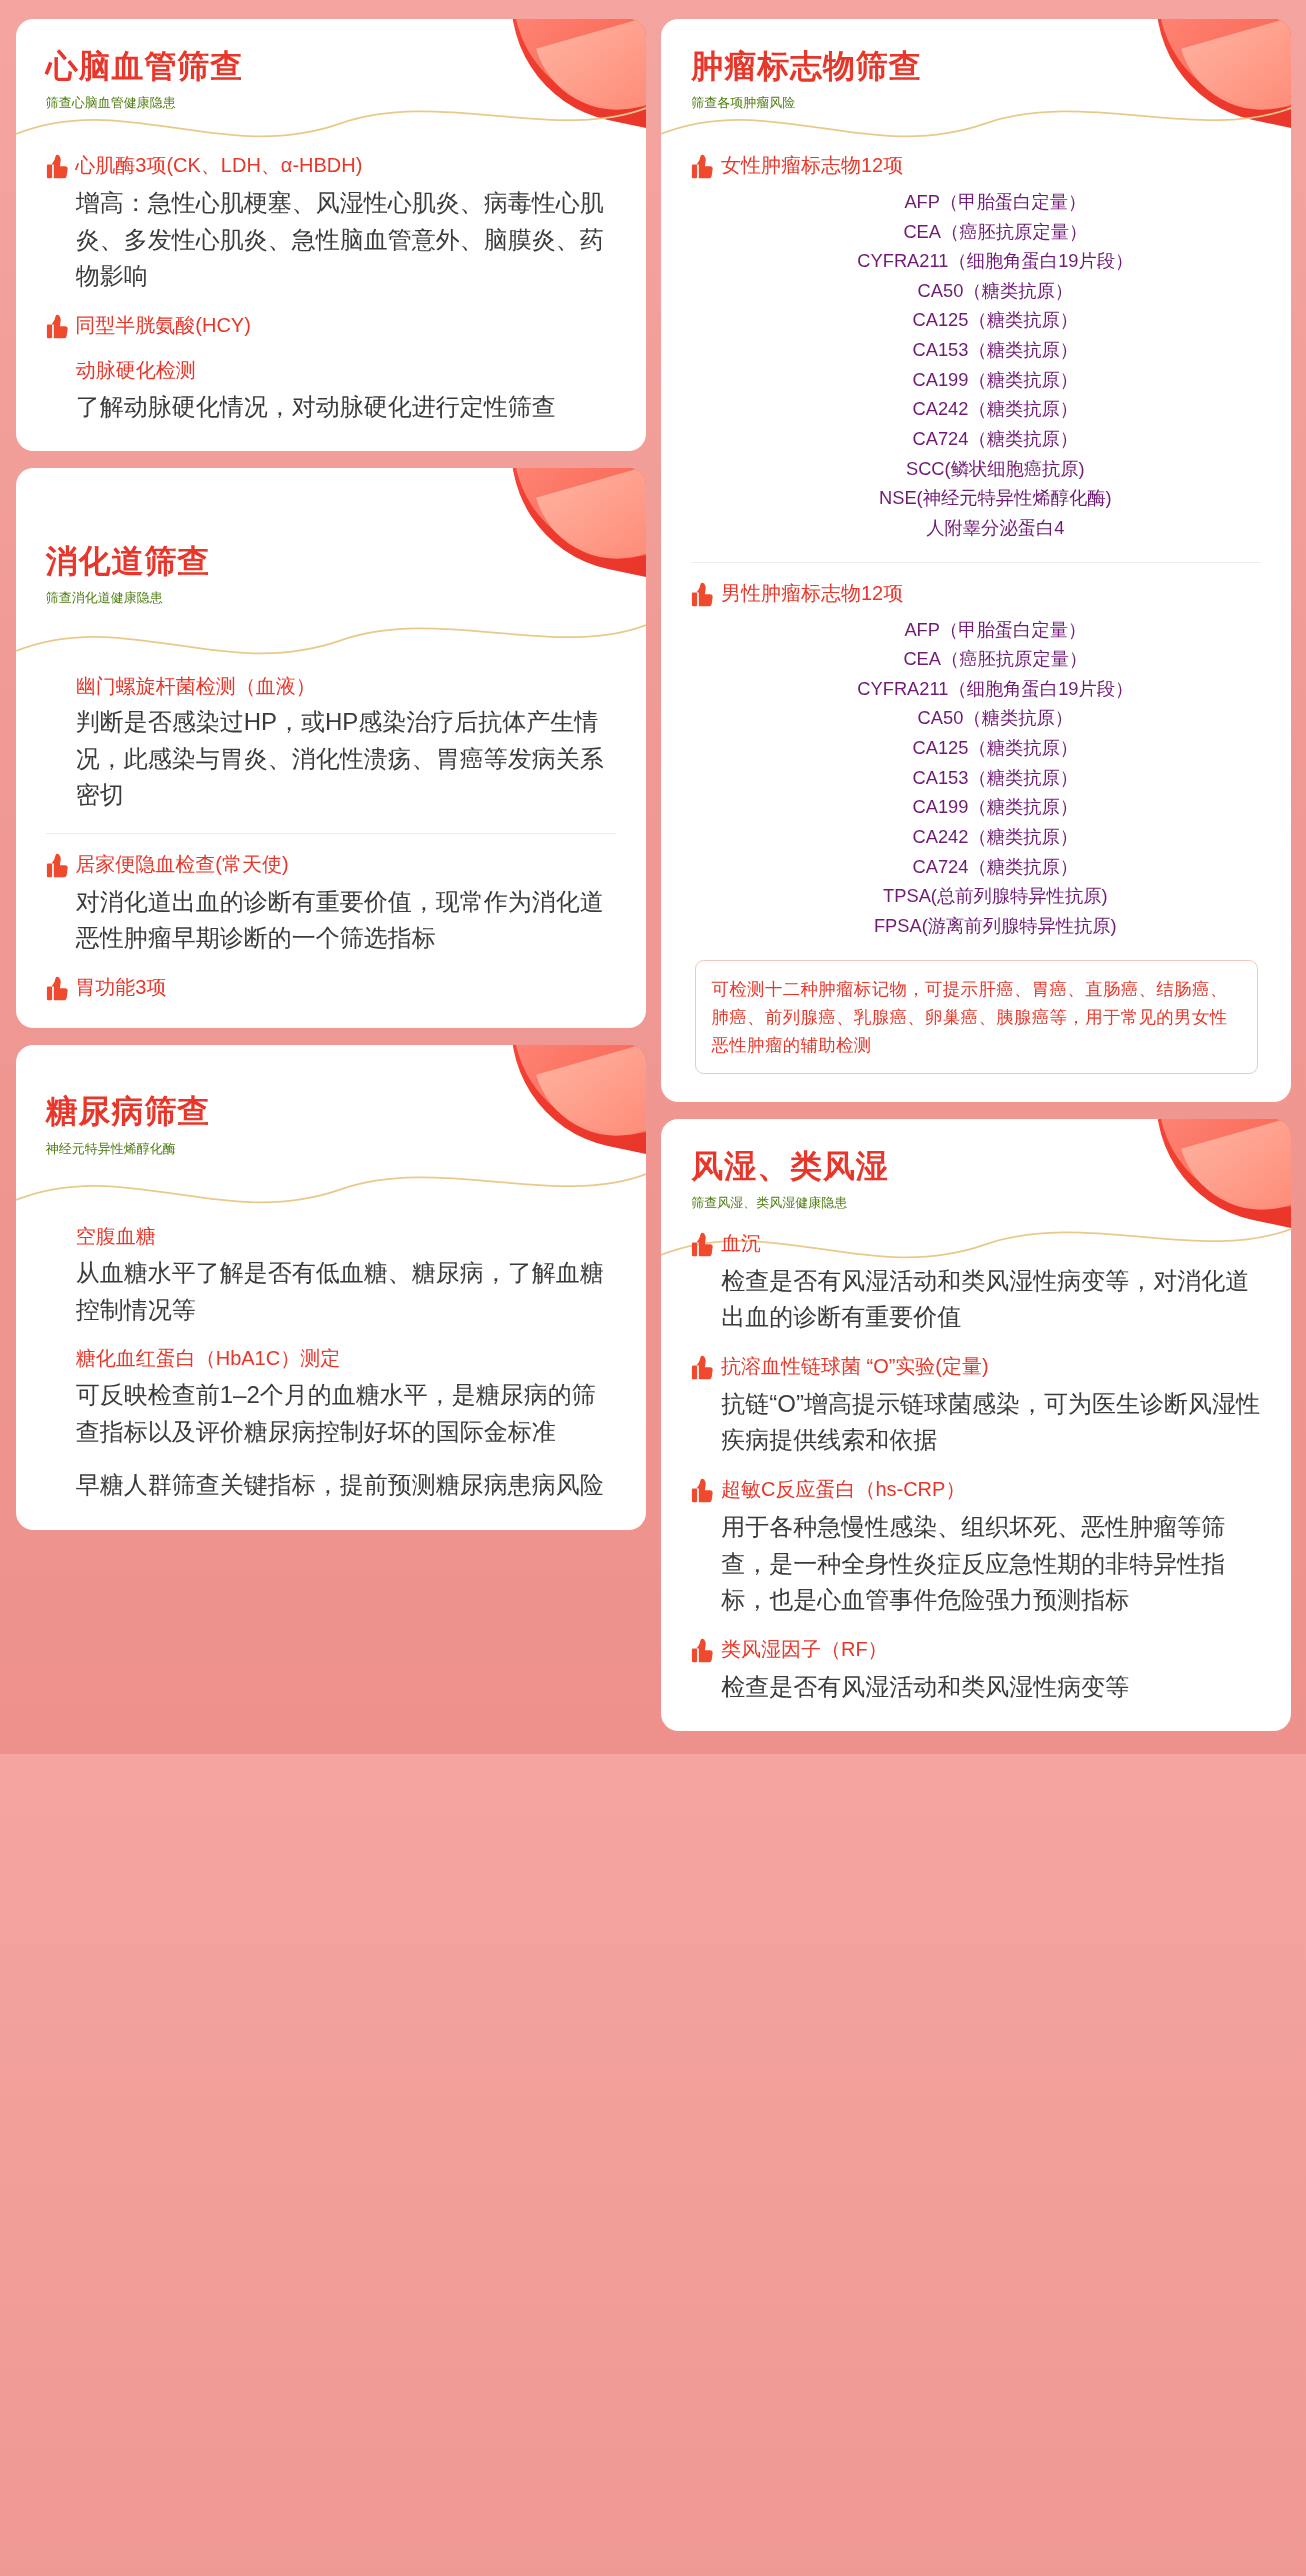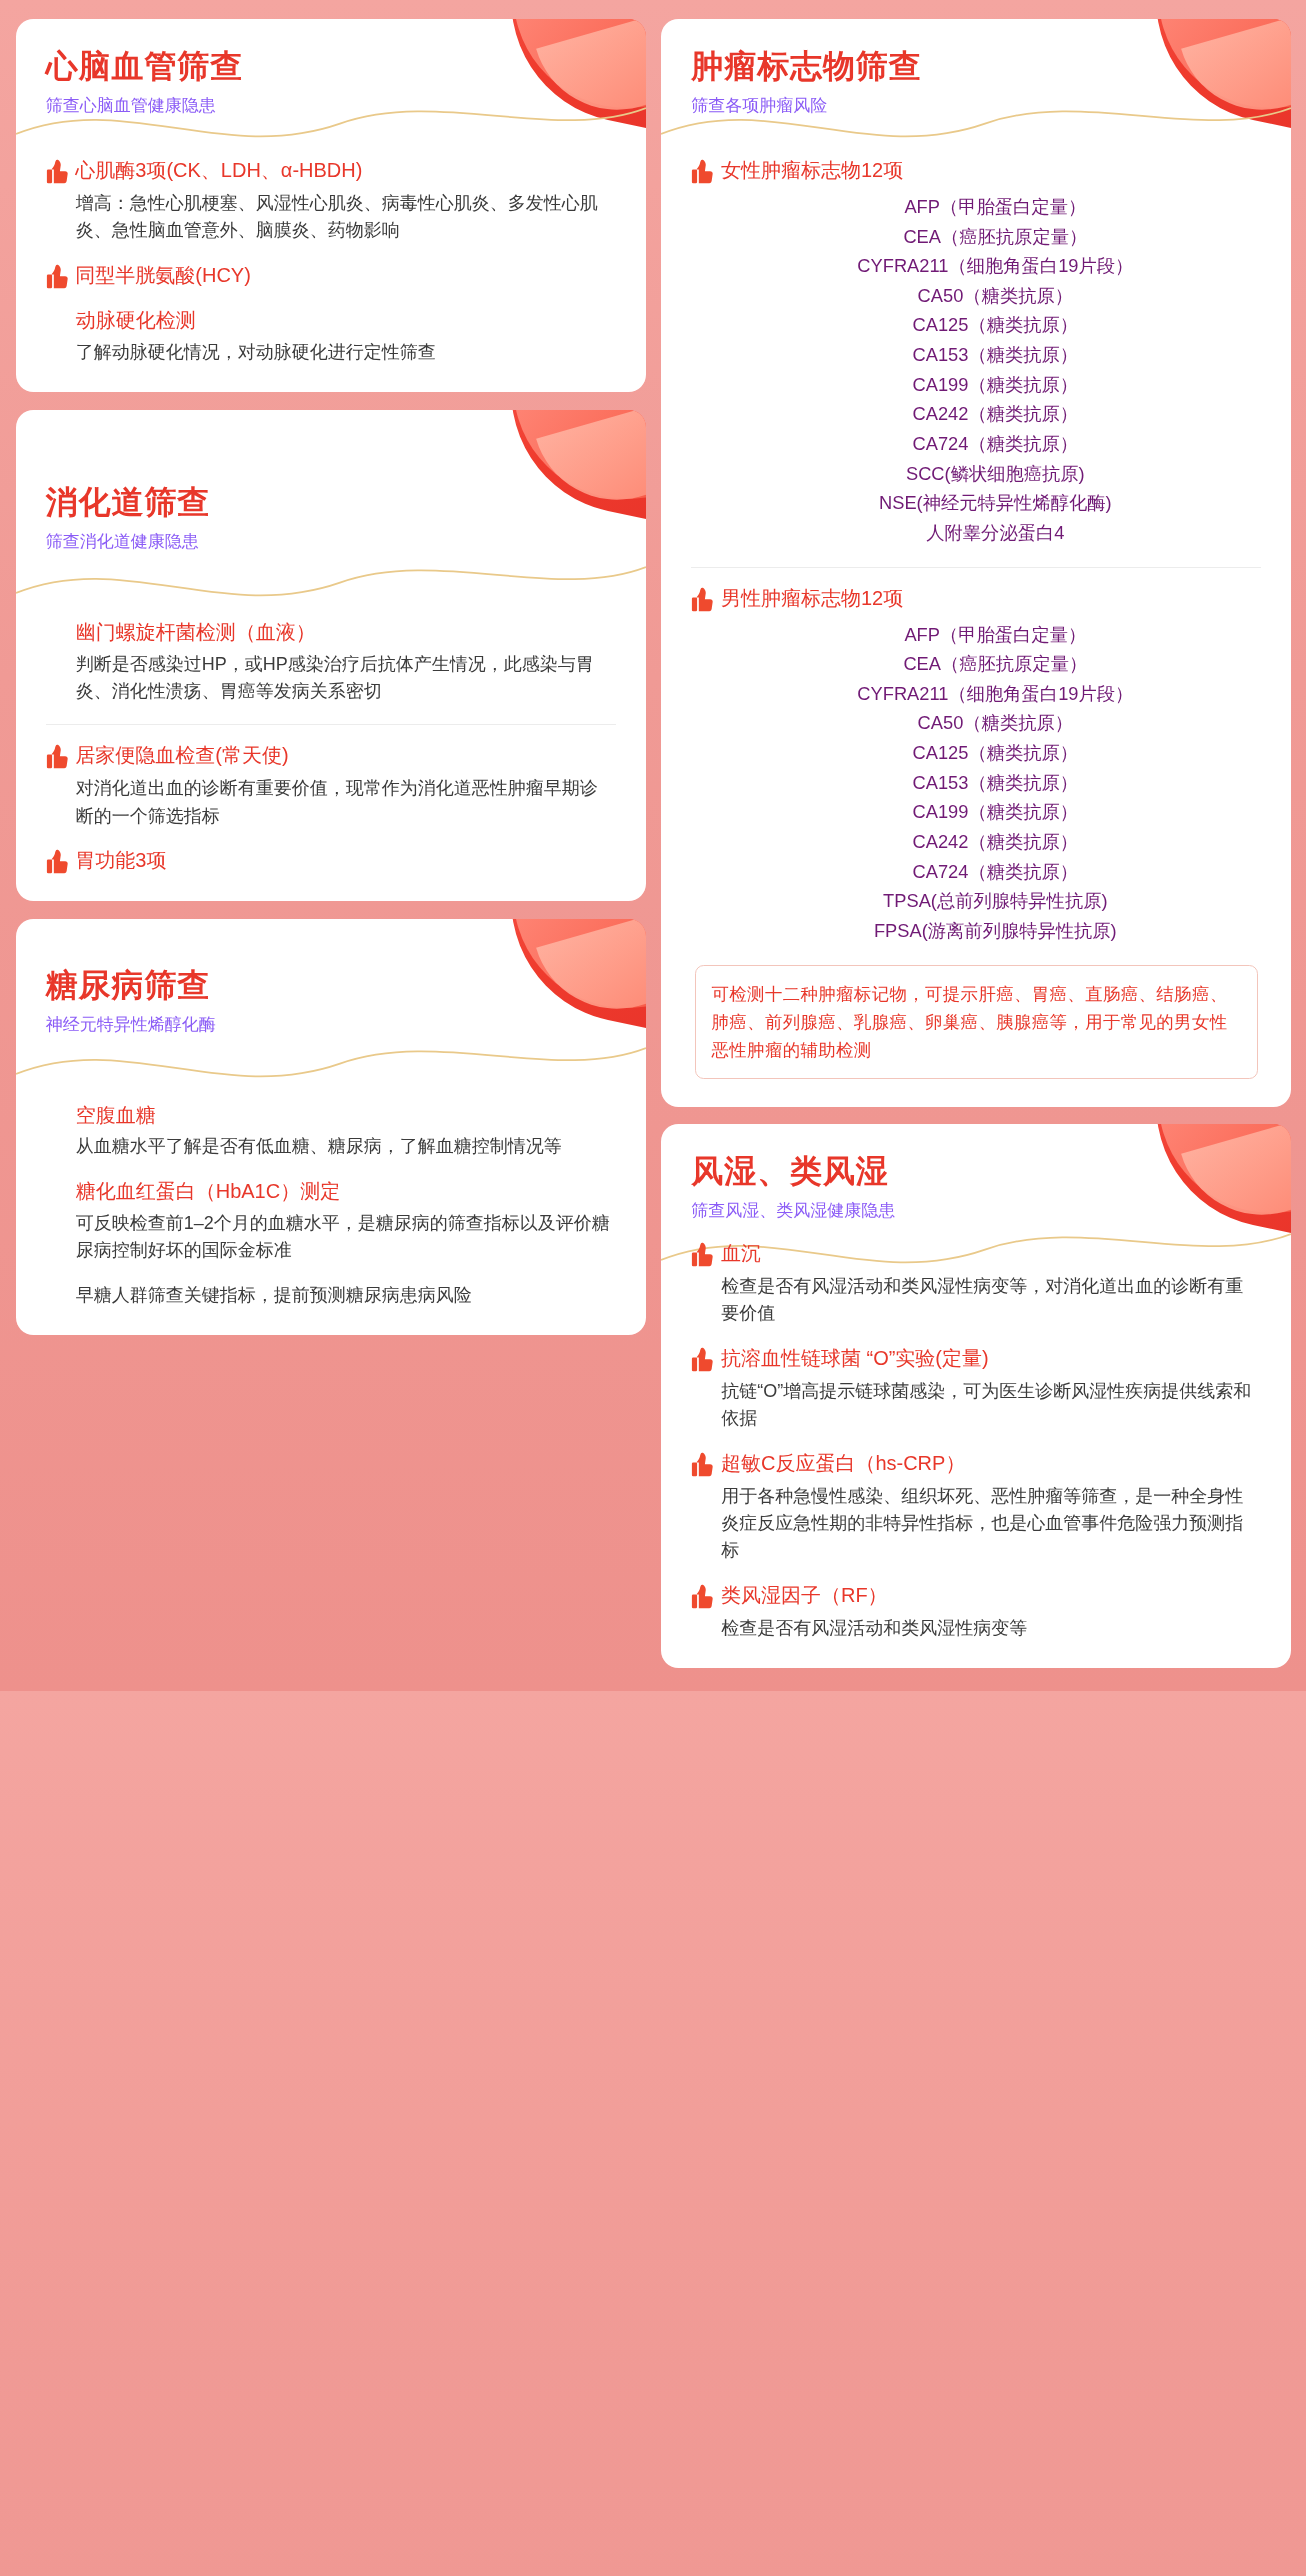--- a/index.html
+++ b/index.html
@@ -61,22 +61,22 @@
 
   .card-head { position: relative; z-index: 2; }
   .card-title {
     color: #e8372a;
     font-size: 32px;
     font-weight: bold;
     letter-spacing: 0.9px;
     margin: 3.5px 0 5.2px 0;
   }
   .card-sub {
-    color: #8b5cf6;
-    font-size: 17px;
+    color: #4d7c0f;
+    font-size: 13px;
     margin-bottom: 3.5px;
   }
   .head-gap-lg { height: 45px; }
   .head-gap-sm { height: 19px; }
 
   .item { position: relative; z-index: 2; margin-top: 17.4px; }
   .item-head { display: flex; align-items: flex-start; gap: 7px; }
   .thumb {
     flex: 0 0 auto;
     width: 22.6px; height: 26px;
@@ -86,21 +86,21 @@
   .thumb svg { display:block; }
   .item-title {
     color: #e8372a;
     font-size: 20px;
     font-weight: normal;
     line-height: 1.28;
     padding-top: 0.9px;
   }
   .item-title.plain { padding-left: 30px; }
   .item-body {
-    font-size: 18px;
+    font-size: 24px;
     line-height: 1.52;
     color: #3b3b3b;
     margin-top: 5.2px;
     padding-left: 30px;
   }
   .sub-list {
     margin-top: 7px;
     padding-left: 38px;
     font-size: 18.3px;
     line-height: 1.62;

